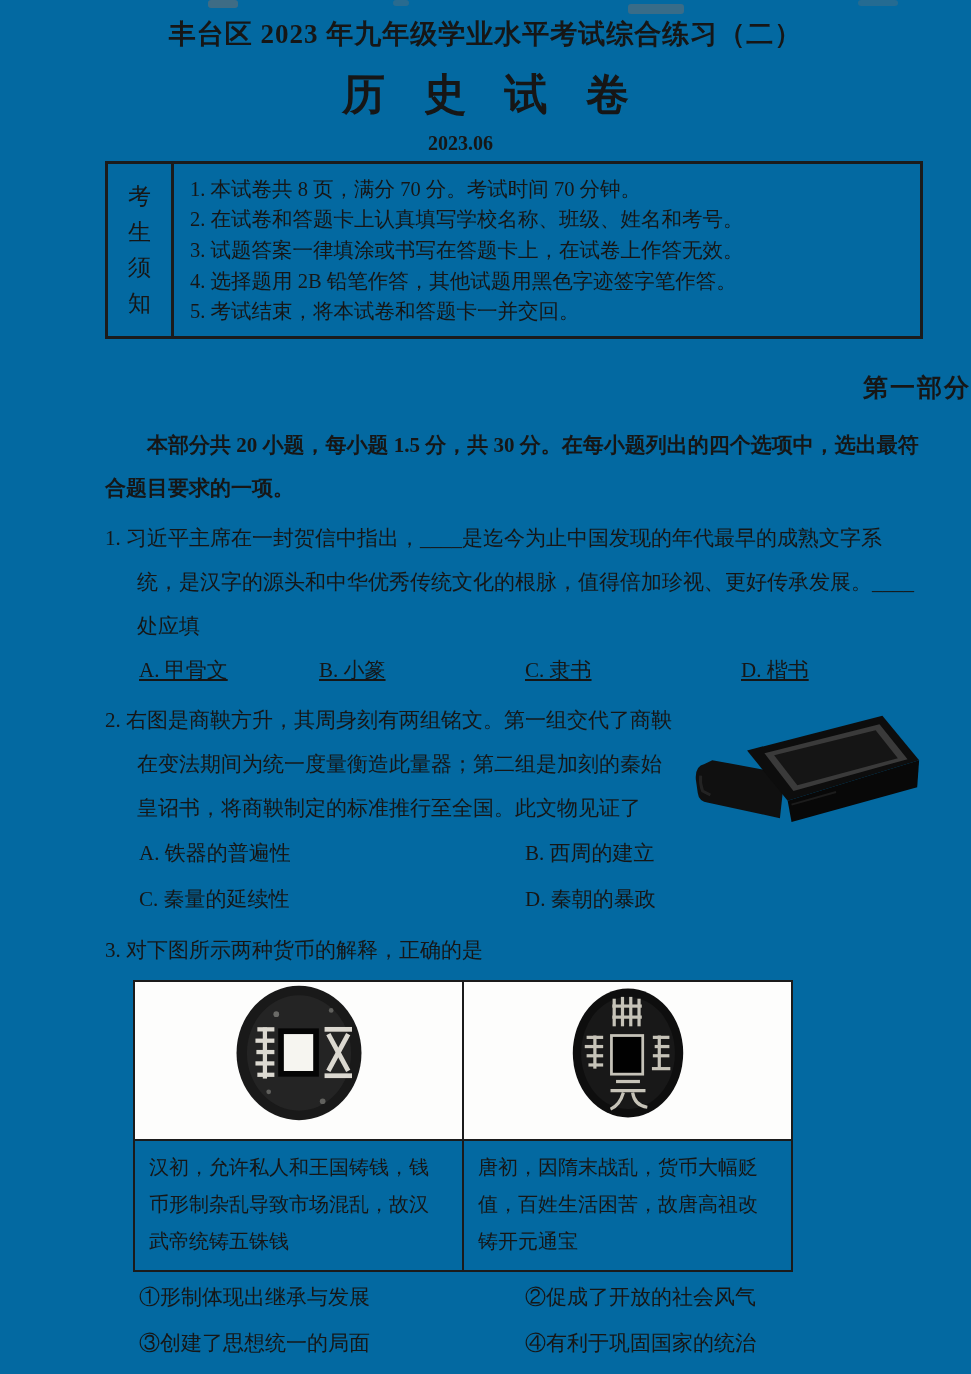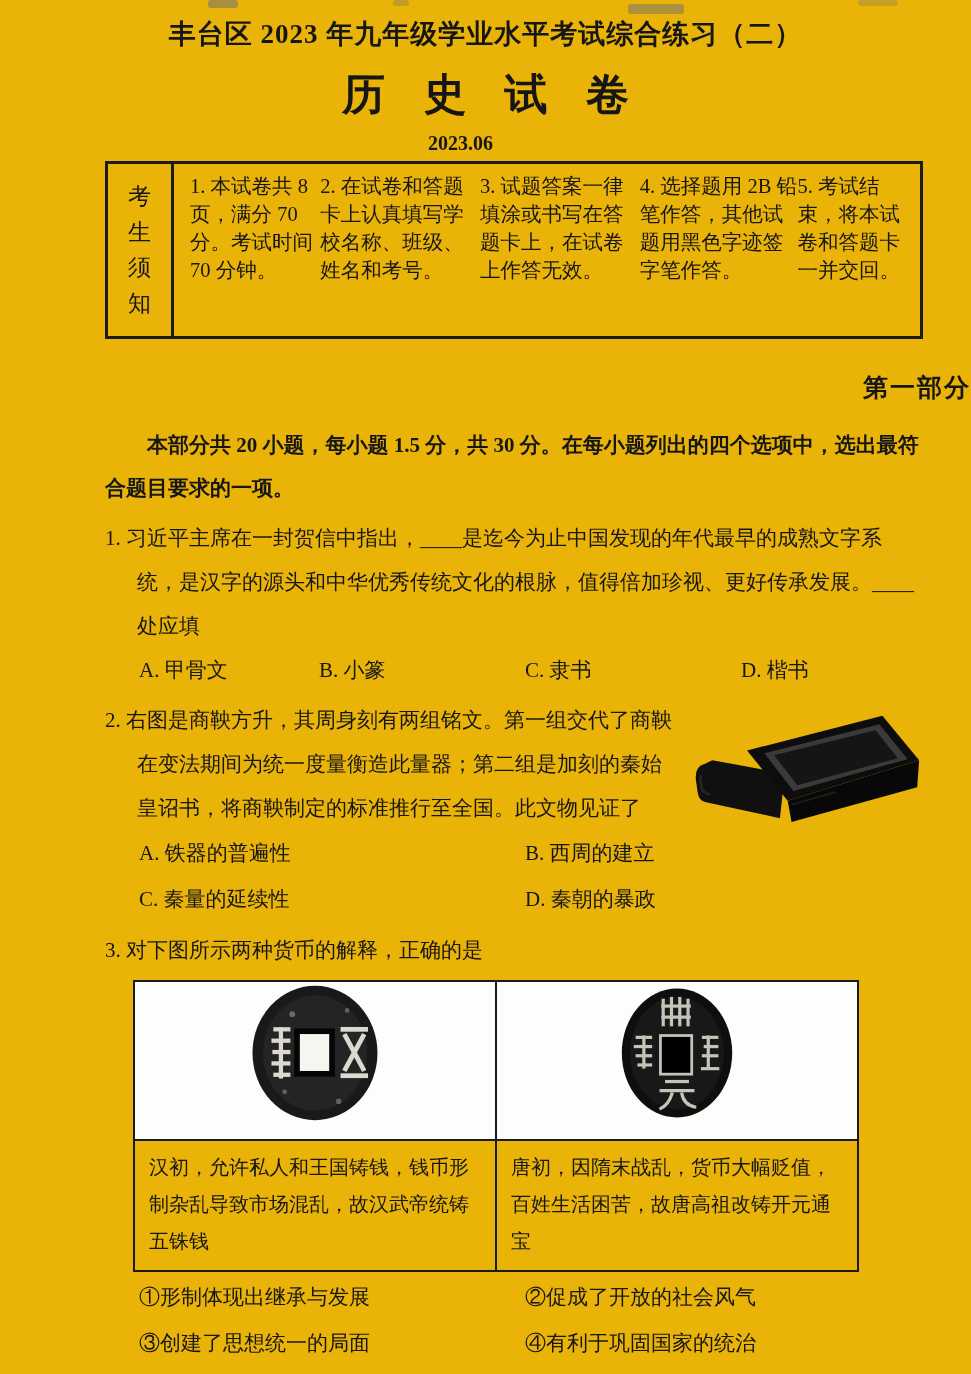--- a/index.html
+++ b/index.html
@@ -2,21 +2,21 @@
 <html><head>
 <meta charset="utf-8">
 <style>
   * { margin: 0; padding: 0; box-sizing: border-box; }
   html, body { background: #e9e9e7; }
   body { font-family: "Liberation Serif", "DejaVu Serif", serif; }
   .page {
     position: relative;
     width: 971px; height: 1374px;
     margin: 0 auto;
-    background: #eab308;
+    background: #0369a1;
     color: #161616;
     overflow: hidden;
   }
   
   .artifact { position: absolute; background: #6f6f6f; border-radius: 3px; }
   .a1 { left: 208px; top: 0; width: 30px; height: 8px; opacity: .55; }
   .a2 { left: 393px; top: 0; width: 16px; height: 6px; opacity: .35; }
   .a3 { left: 628px; top: 4px; width: 56px; height: 10px; opacity: .5; }
   .a4 { left: 858px; top: 0; width: 40px; height: 6px; opacity: .3; }
 
@@ -32,56 +32,57 @@
   }
   .notice-side {
     width: 66px;
     border-right: 3px solid #1b1b1b;
     display: flex; flex-direction: column;
     justify-content: space-evenly; align-items: center;
     font-size: 23px; padding: 12px 0;
   }
   .notice-body {
     flex: 1;
-    display: flex; flex-direction: row; justify-content: space-evenly;
+    display: flex; flex-direction: column; justify-content: space-evenly;
     padding: 8px 10px 8px 16px;
     font-size: 20.5px;
   }
 
   .part-heading { margin-top: 32px; text-align: right; font-size: 25px; font-weight: bold; letter-spacing: 2px; }
 
   .intro {
     margin: 20px 48px 0 105px;
     font-size: 21px; font-weight: bold;
     line-height: 43px;
     text-indent: 2em;
   }
 
   .q { margin: 6px 48px 0 105px; font-size: 21px; line-height: 44px; }
   .stem { padding-left: 32px; text-indent: -32px; }
   .opts4 {
     display: grid;
     grid-template-columns: 180px 206px 216px 1fr;
     padding-left: 34px;
     line-height: 44px;
+    text-decoration: underline;
   }
   .grid2 {
     display: grid;
     grid-template-columns: 386px 1fr;
     padding-left: 34px;
     line-height: 46px;
     clear: both;
   }
 
   .q2-photo { float: right; width: 232px; height: 116px; margin: 8px 0 4px 16px; }
 
   .coin-table {
     border-collapse: collapse;
     margin: 8px 0 2px 28px;
-    width: 726px;
+    width: 660px;
     table-layout: fixed;
   }
   .coin-table td { border: 2.5px solid #1b1b1b; }
   .cell-img { height: 150px; text-align: center; vertical-align: middle; background: #fdfdfc; }
   .cell-txt {
     padding: 8px 14px 10px;
     font-size: 20px;
     line-height: 37px;
     vertical-align: top;
   }

